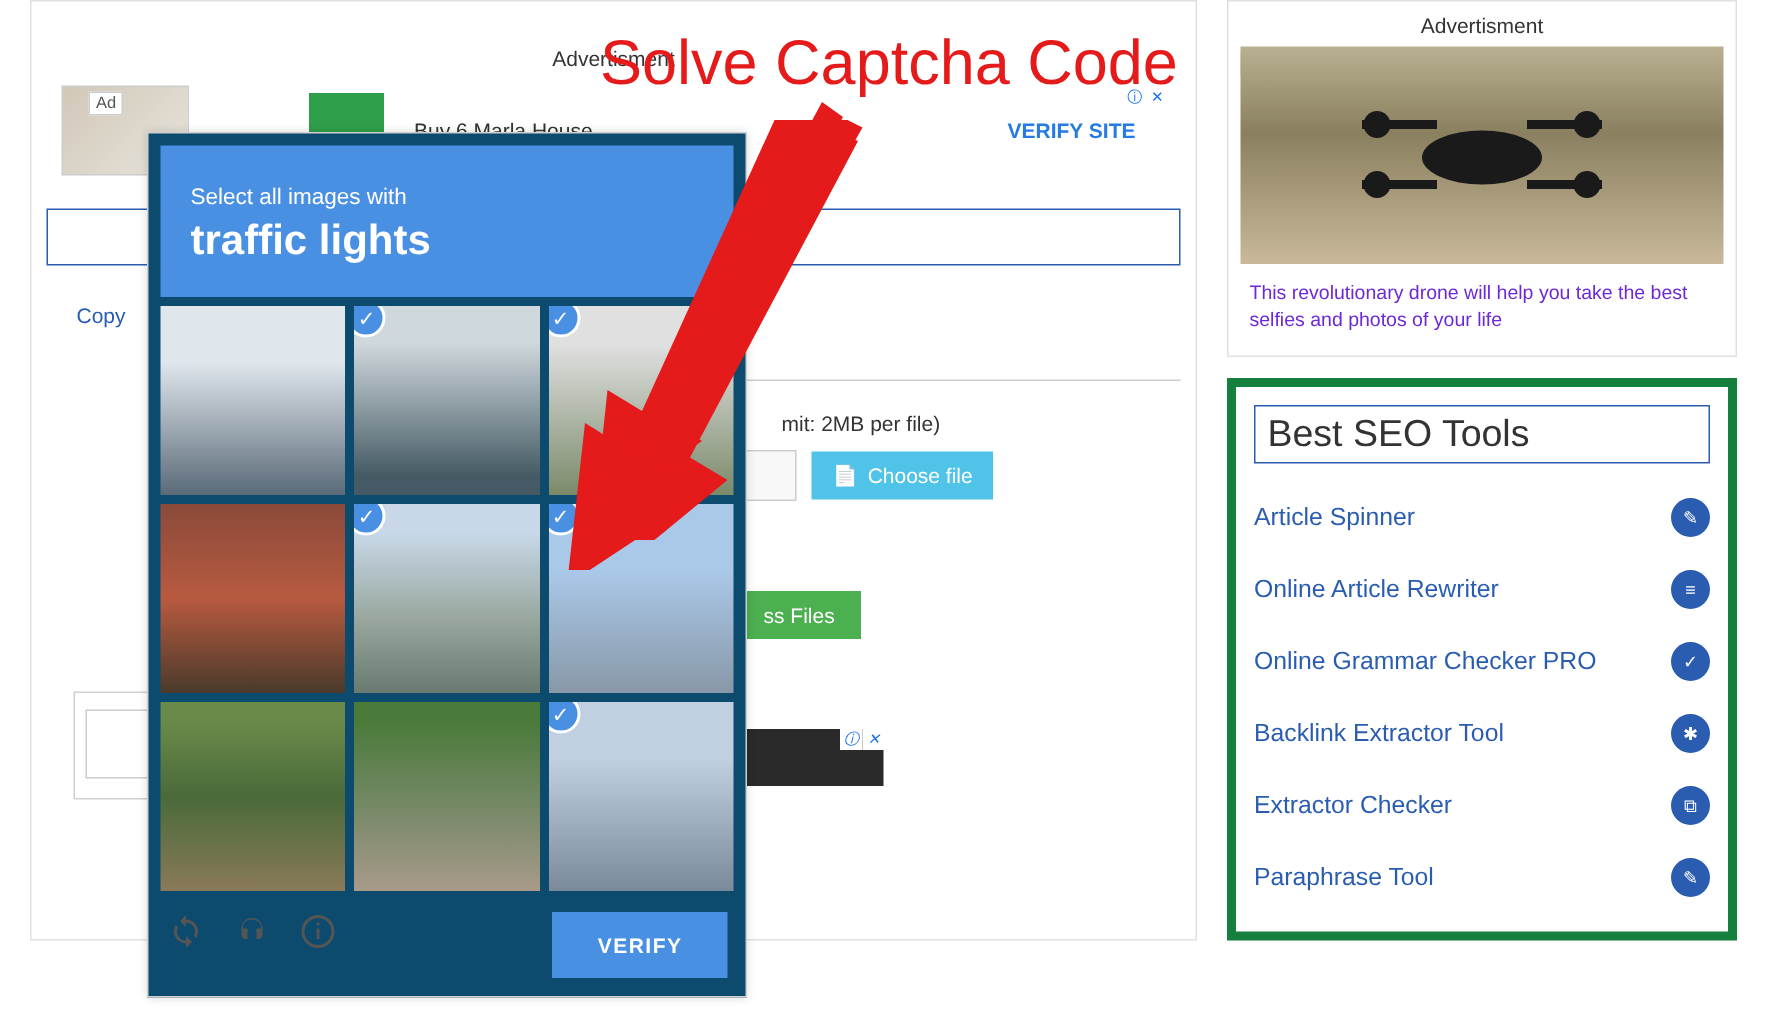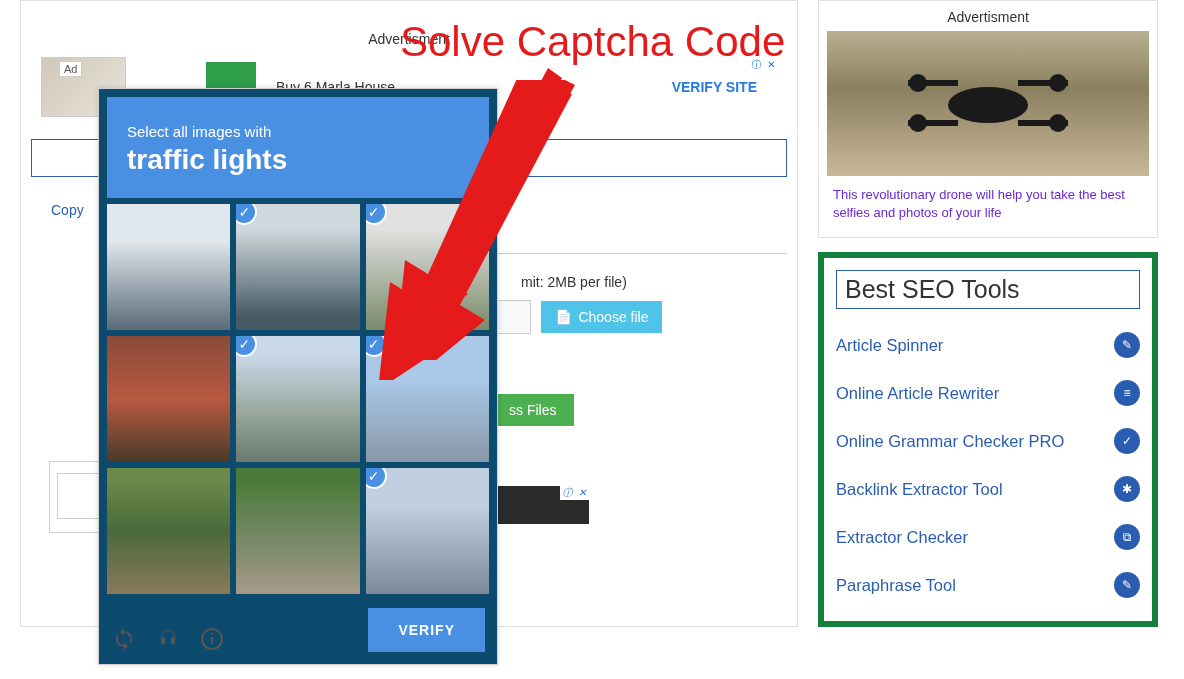--- a/index.html
+++ b/index.html
@@ -30,21 +30,21 @@
   .bottom-ad .tri span{width:15px;height:15px;font-size:10px;color:#1a73e8;background:#fff;display:flex;align-items:center;justify-content:center;}
 
   
   .captcha { position:absolute; left:98px; top:88px; width:400px; background:#0c4a6e; border:1px solid #d0d0d0; box-shadow:0 0 6px rgba(0,0,0,.15); z-index:5;}
   .captcha-header { background:#4a90e2; color:#fff; padding:26px 20px 22px; margin:8px 8px 6px;}
   .captcha-header .line1 { font-size:15px; }
   .captcha-header .line2 { font-size:28px; font-weight:bold; margin-top:4px;}
   .grid { display:grid; grid-template-columns: repeat(3, 1fr); gap:6px; padding:0 8px;}
   .tile { position:relative; height:126px; background:#888; overflow:hidden;}
   .tile .check { position:absolute; top:-5px; left:-5px; width:26px; height:26px; border-radius:50%; background:#4a90e2; display:flex; align-items:center; justify-content:center; color:#fff; font-size:14px; border:2px solid #fff;}
-  .captcha-footer { display:flex; align-items:flex-end; padding:14px 12px 12px; gap:18px;}
+  .captcha-footer { display:flex; align-items:flex-start; padding:14px 12px 12px; gap:18px;}
   .footer-icon { width:26px; height:26px; color:#555; display:flex; align-items:center; justify-content:center;}
   .verify-btn { margin-left:auto; background:#4a90e2; color:#fff; border:none; padding:14px 30px; font-size:14px; font-weight:bold; letter-spacing:1px;}
 
   
   .annot-text { position:absolute; left:400px; top:18px; color:#e51a1a; font-size:42px; font-weight:500; z-index:10; font-family: Liberation Sans, sans-serif;}
   .arrow { position:absolute; left:320px; top:80px; z-index:9;}
 
   
   .sidebar { width:340px; }
   .side-box { border:1px solid #e0e0e0; padding:8px; margin-bottom:14px; position:relative;}

